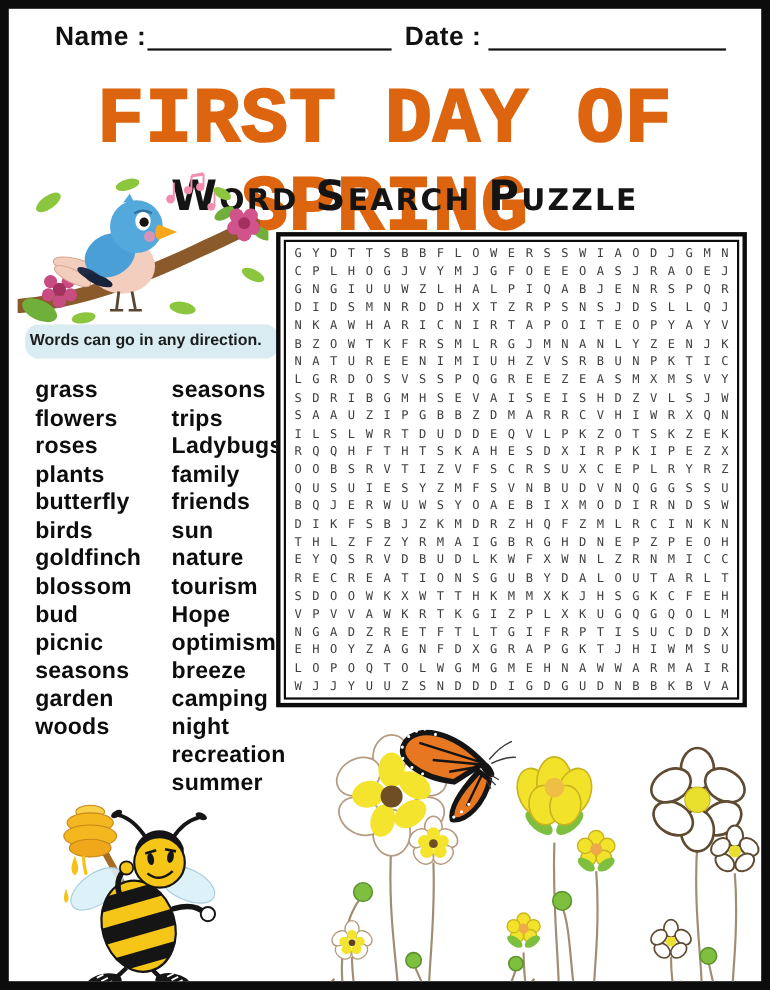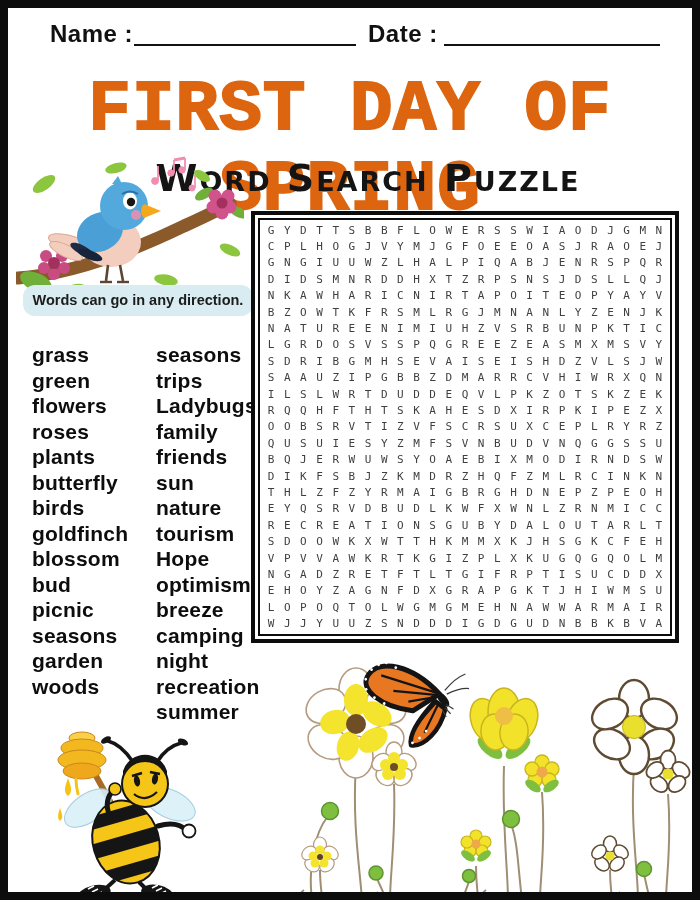--- a/index.html
+++ b/index.html
@@ -14,22 +14,22 @@
 
   
   .title{position:absolute;top:62px;left:0;width:100%;text-align:center;
          font-size:71px;font-weight:900;color:#DD650F;letter-spacing:1px;
          -webkit-text-stroke:2px #DD650F;font-family:Liberation Mono, monospace;}
   .subtitle{position:absolute;top:148px;left:20px;width:680px;text-align:center;
          font-variant:small-caps;font-size:38px;font-weight:900;color:#141414;
          letter-spacing:2px;font-family:"DejaVu Sans",sans-serif;}
 
   
-  .instructions{position:absolute;left:15px;top:277px;width:222px;background:#D8ECF1;
-         border-radius:12px;padding:6px 4px;text-align:center;
+  .instructions{position:absolute;left:15px;top:287px;width:222px;background:#D8ECF1;
+         border-radius:12px;padding:6px 4px;
          font-size:14.5px;font-weight:700;color:#1c1c1c;line-height:19px;}
 
   
   .word-list{position:absolute;left:24px;top:334px;display:flex;gap:22px;}
   .word-col{list-style:none;margin:0;padding:0;}
   .word-col li{font-size:21px;font-weight:700;color:#0d0d0d;line-height:25.5px;letter-spacing:.2px;}
   .word-col.c1{width:102px;}
 
   
   .grid-frame{position:absolute;left:243px;top:203px;border:4px solid #0c0c0c;background:#fff;padding:3px;}
@@ -116,21 +116,20 @@
     </g>
   </svg>
 
   <div class="instructions">
     <div>Words can go in any direction.</div>
   </div>
 
   <div class="word-list">
     <ul class="word-col c1">
         <li>grass</li>
-        <li>green</li>
         <li>flowers</li>
         <li>roses</li>
         <li>plants</li>
         <li>butterfly</li>
         <li>birds</li>
         <li>goldfinch</li>
         <li>blossom</li>
         <li>bud</li>
         <li>picnic</li>
         <li>seasons</li>

